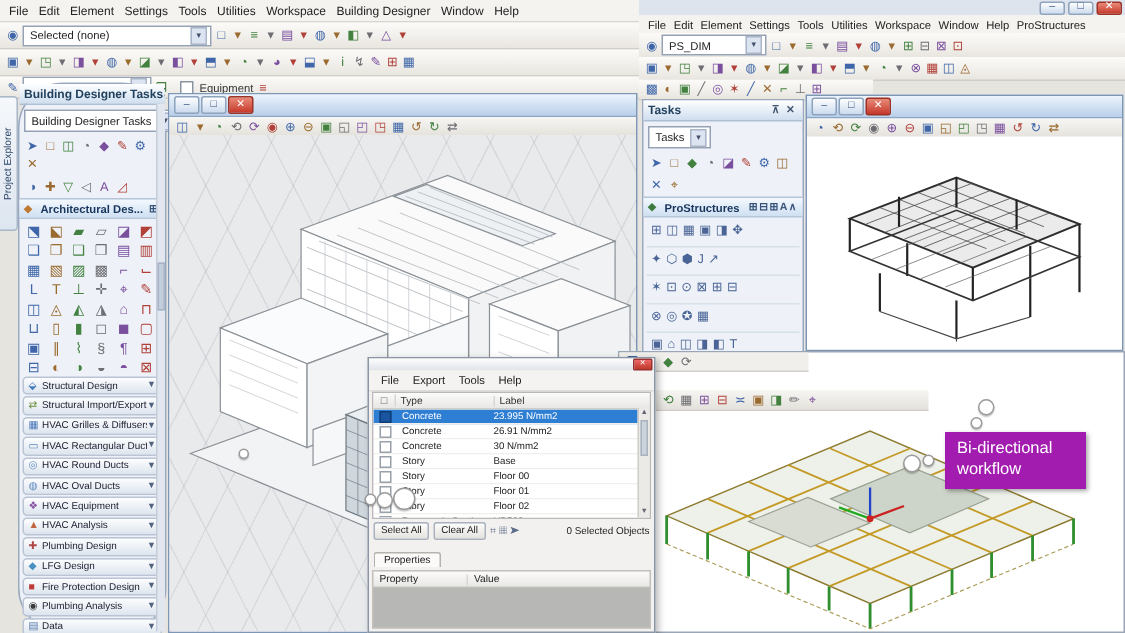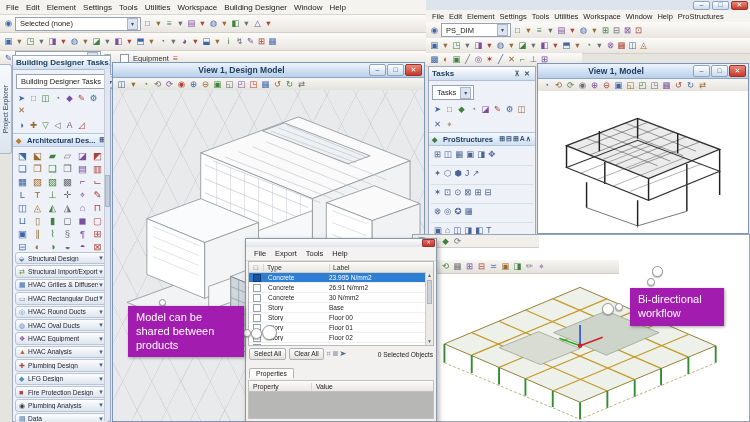--- a/index.html
+++ b/index.html
@@ -192,21 +192,21 @@
       <span class="ic">❐</span>
       <span class="cb"></span>
       <span class="tlabel">Equipment</span>
       <span class="ic">≡</span>
     </div>
 
     <div class="pe-tab" style="left:0;top:64px;height:88px;">
       <span>Project Explorer</span>
     </div>
 
-    <div class="panel" style="left:12px;top:55px;width:99px;height:367px;">
+    <div class="panel" style="left:12px;top:55px;width:99px;height:367px;border-radius:30px;">
       <div class="panel-title">
         <span>Building Designer Tasks</span>
           <span class="sp"></span>
         <span class="mini-btn">⊼</span>
 
       </div>
       <div class="combo panel-combo">
           <span>Building Designer Tasks</span>
           <span class="arr">▾</span>
         </div>
@@ -353,21 +353,20 @@
           <span class="gchev">▼</span>
         </div>
         </div>
       <div class="scrollbar-v" style="right:0;top:13px;bottom:0;">
           <span class="thumb"></span>
         </div>
     </div>
 
     <div class="view-win" style="left:112px;top:62px;width:313px;height:360px;">
       <div class="view-title">
-        <span class="vt">View 1, Design Model</span>
         <span class="wbtn">–</span>
         <span class="wbtn">□</span>
         <span class="wbtn close">✕</span>
       </div>
       <div class="view-toolbar">
           <span class="ic">◫</span>
           <span class="ic">▾</span>
           <span class="ic">◔</span>
           <span class="ic">⟲</span>
           <span class="ic">⟳</span>
@@ -552,21 +551,20 @@
           <span style="font-size:8.5px;color:#4a6496;letter-spacing:3px;">↕⊘</span>
         </div>
           <div class="iconblock" style="border-bottom:1px solid #d7dfe9;min-height:14px;">
           <span style="font-size:8.5px;color:#4a6496;letter-spacing:3px;">◍◎◌</span>
         </div>
         </div>
     </div>
 
     <div class="view-win" style="left:111px;top:63px;width:212px;height:171px;">
       <div class="view-title">
-        <span class="vt">View 1, Model</span>
         <span class="wbtn">–</span>
         <span class="wbtn">□</span>
         <span class="wbtn close">✕</span>
       </div>
       <div class="view-toolbar">
           <span class="ic">◔</span>
           <span class="ic">⟲</span>
           <span class="ic">⟳</span>
           <span class="ic">◉</span>
           <span class="ic">⊕</span>
@@ -710,26 +708,20 @@
       <span>0 Selected Objects</span>
     </div>
     <div class="props-tab">Properties</div>
     <div class="props-head">
       <span class="ph1">Property</span>
       <span class="ph2">Value</span>
     </div>
     <div class="props-empty"></div>
   </div>
 
-  <div class="callout" style="left:128px;top:306px;width:100px;">
-
-  <div>Model can be</div>
-      <div>shared between</div>
-      <div>products</div>
-    </div>
   <span class="bubble" style="left:159px;top:299px;width:5px;height:5px;"></span>
   <span class="bubble" style="left:243px;top:329px;width:6px;height:6px;"></span>
   <span class="bubble" style="left:251px;top:328px;width:9px;height:9px;"></span>
   <span class="bubble" style="left:262px;top:325px;width:13px;height:13px;"></span>
 
   <div class="callout" style="left:630px;top:288px;width:78px;">
 
   <div>Bi-directional</div>
       <div>workflow</div>
     </div>

